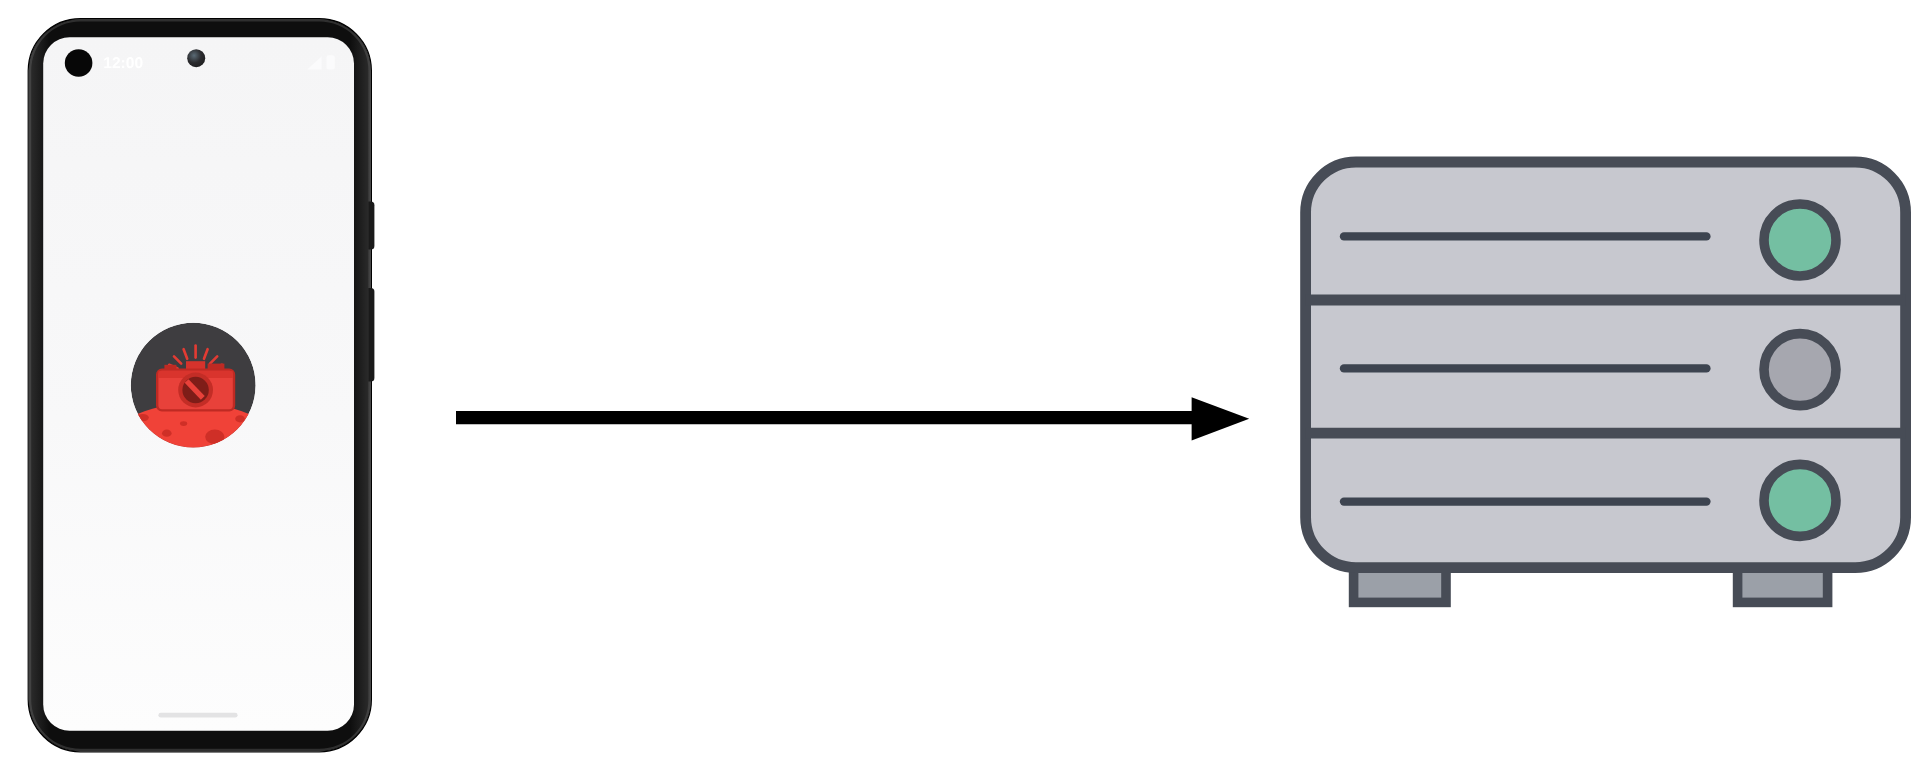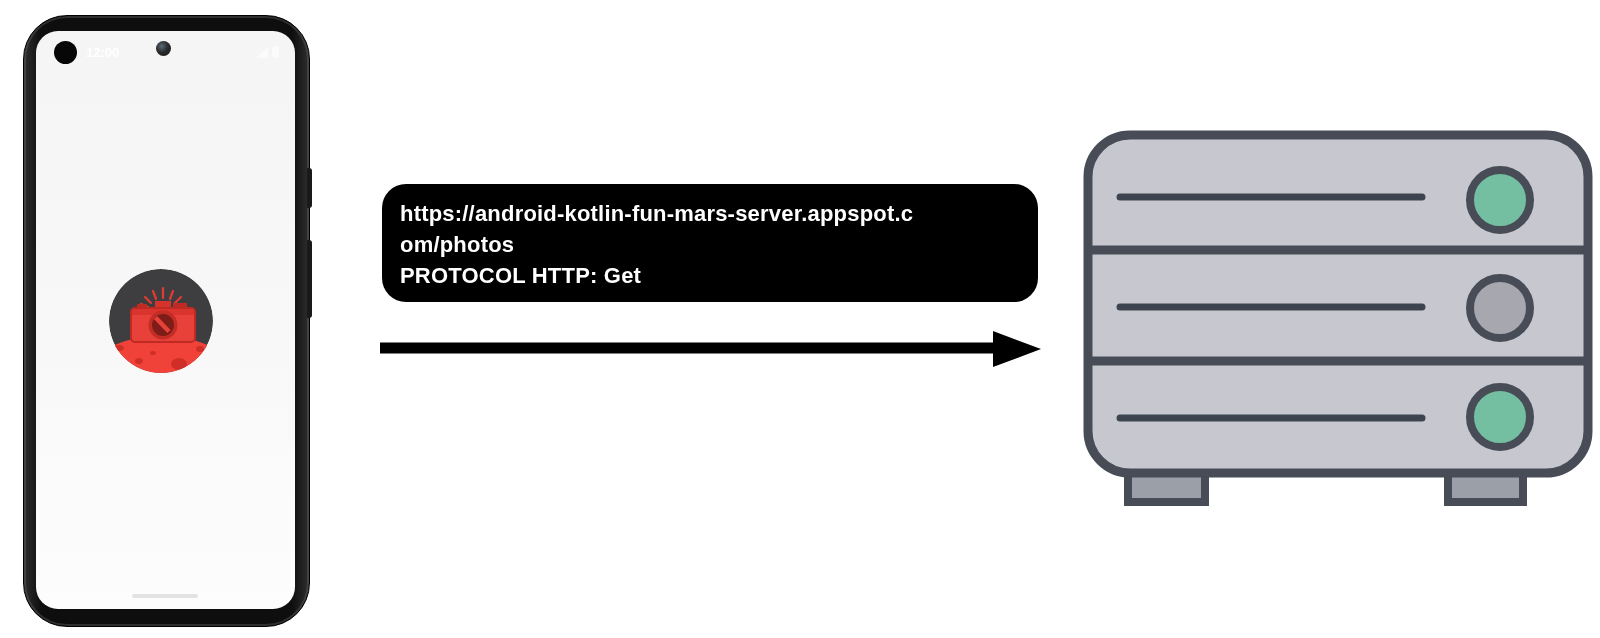--- a/index.html
+++ b/index.html
@@ -88,25 +88,20 @@
           </g>
         </g>
       </svg>
 
       <div class="home-indicator"></div>
     </div>
   </div>
   <div class="side-btn btn-power"></div>
   <div class="side-btn btn-volume"></div>
 
-  <div class="bubble">
-    <div class="bubble-line">https://android-kotlin-fun-mars-server.appspot.c</div>
-    <div class="bubble-line">om/photos</div>
-    <div class="bubble-line">PROTOCOL HTTP: Get</div>
-  </div>
 
   <svg class="arrow-svg" width="680" height="52" viewBox="0 0 680 52">
     <line x1="5" y1="23" x2="625" y2="23" stroke="#000000" stroke-width="11"></line>
     <polygon points="618,6 666,24 618,42" fill="#000000"></polygon>
   </svg>
 
   <svg class="server-svg" width="516" height="380" viewBox="0 0 516 380">
 
     <rect x="48" y="335" width="77" height="37" fill="#9ba0a8" stroke="#474c56" stroke-width="8"></rect>
     <rect x="368" y="335" width="75" height="37" fill="#9ba0a8" stroke="#474c56" stroke-width="8"></rect>

